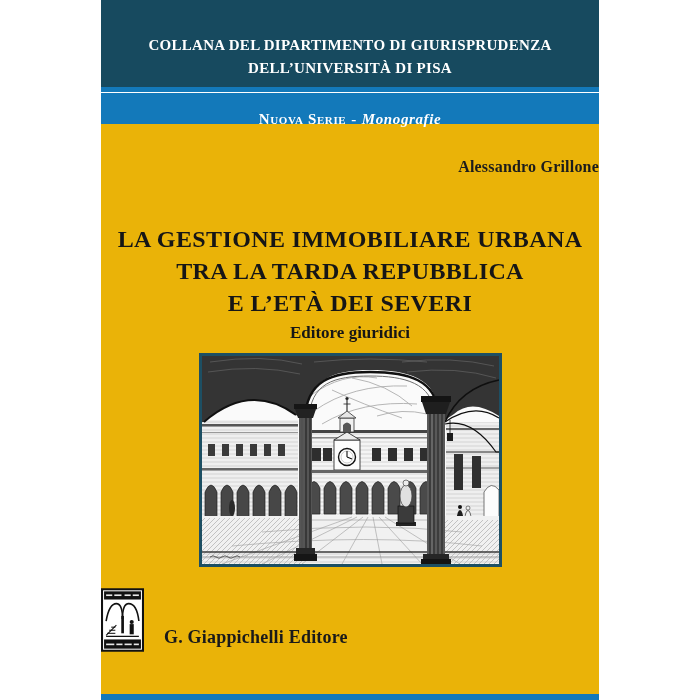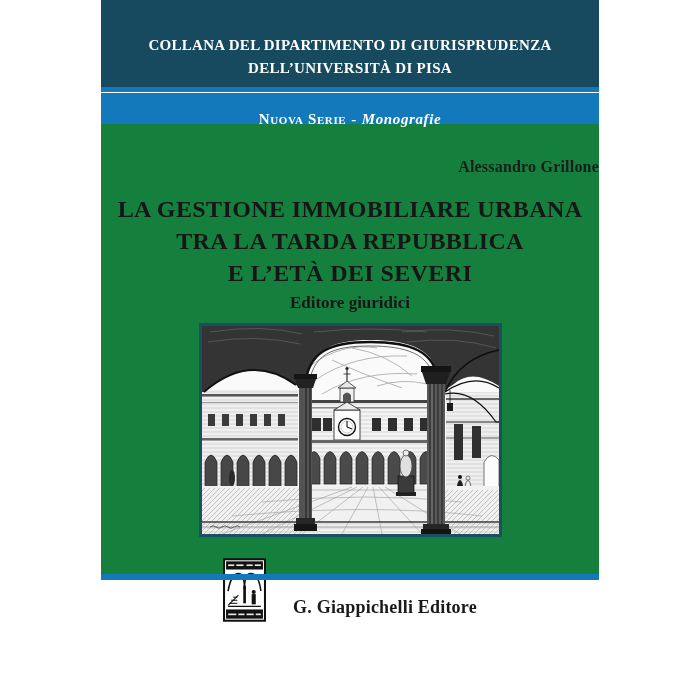--- a/index.html
+++ b/index.html
@@ -3,22 +3,22 @@
 <meta charset="utf-8">
 <style>
   html,body{margin:0;padding:0;}
   body{
     width:700px;height:700px;position:relative;
     background:#ffffff;
     font-family:"Liberation Serif","DejaVu Serif",serif;
     overflow:hidden;
   }
   .cover{
-    position:absolute;left:101px;top:0;width:498px;height:580px;
-    background:#15803d;
+    position:absolute;left:101px;top:0;width:498px;height:700px;
+    background:#eab308;
   }
   
   .band-dark{
     height:87px;background:#174a5f;color:#ffffff;
     text-align:center;box-sizing:border-box;padding-top:34px;
   }
   .band-dark .bline{
     font-weight:bold;font-size:15px;line-height:23px;letter-spacing:0.3px;
   }
   
@@ -32,37 +32,37 @@
   .series-line{font-size:15px;font-weight:bold;letter-spacing:0.6px;}
   .series-name{font-variant:small-caps;}
   .series-sep{margin:0 5px;}
   .series-sub{font-style:italic;}
   
   .author{
     margin-top:32px;text-align:right;font-weight:bold;
     font-size:16px;line-height:22px;color:#1c1c1c;letter-spacing:0.2px;
   }
   .title{
-    margin-top:15px;text-align:center;font-weight:bold;
+    margin-top:45px;text-align:center;font-weight:bold;
     font-size:24px;line-height:32px;color:#161616;letter-spacing:0.4px;
   }
   .subtitle{
     margin-top:2px;text-align:center;font-weight:bold;
     font-size:17px;line-height:24px;color:#161616;
   }
   
   .plate{
     width:297px;height:208px;margin:8px auto 0;
     border:3px solid #1d4f63;background:#fafafa;
   }
   .plate svg{display:block;}
   
   .publisher{
-    margin-top:21px;display:flex;justify-content:center;
-    align-items:flex-end;gap:27px;
+    margin-top:21px;display:flex;justify-content:flex-start;
+    align-items:flex-end;gap:20px;
   }
   .publisher-logo{width:43px;height:64px;}
   .publisher-name{
     font-weight:bold;font-size:18px;color:#1a1a1a;
     margin-bottom:4px;letter-spacing:0.2px;
   }
   
   .band-bottom{
     position:absolute;left:0;bottom:0;width:100%;height:6px;background:#1379ba;
   }

